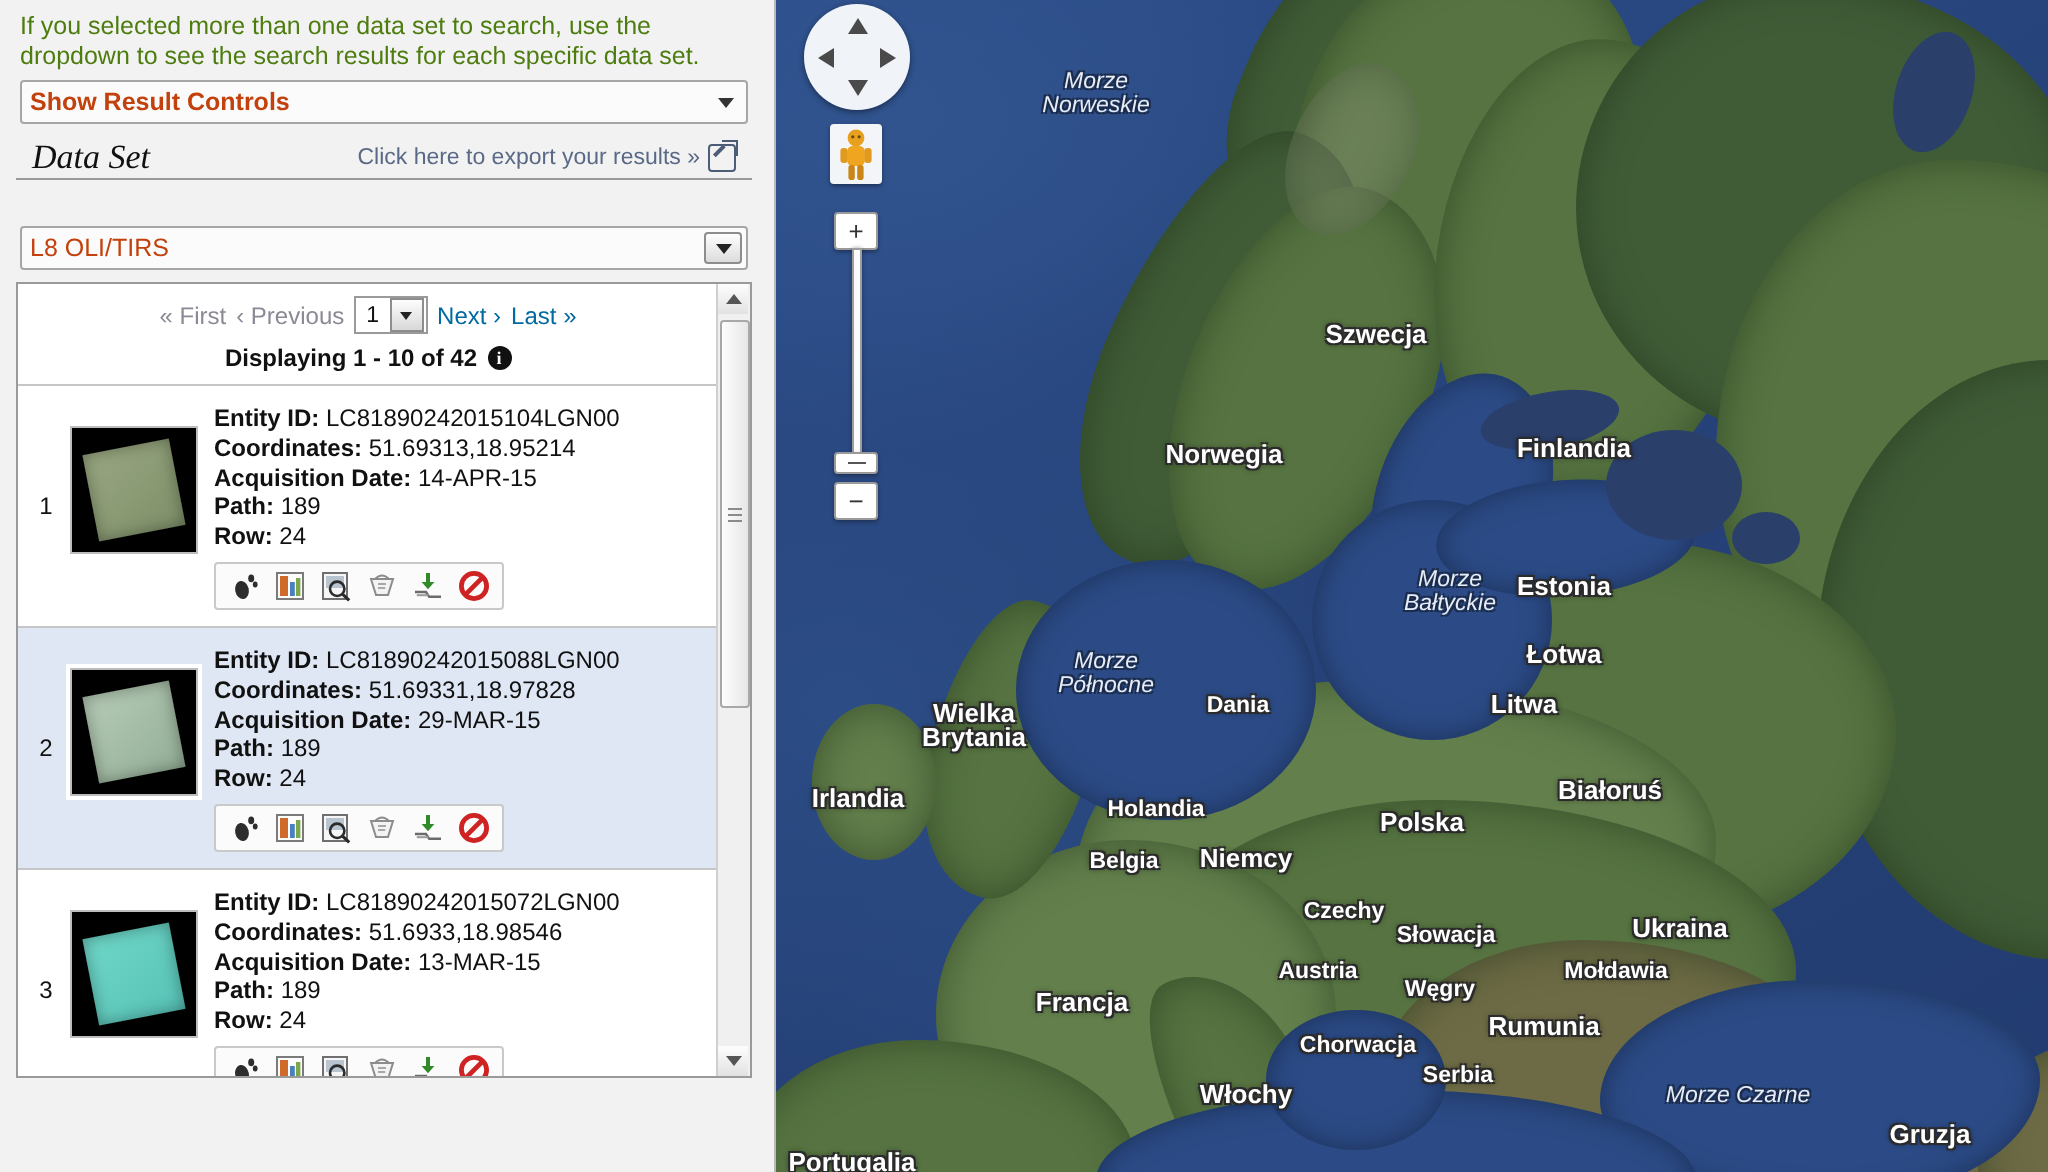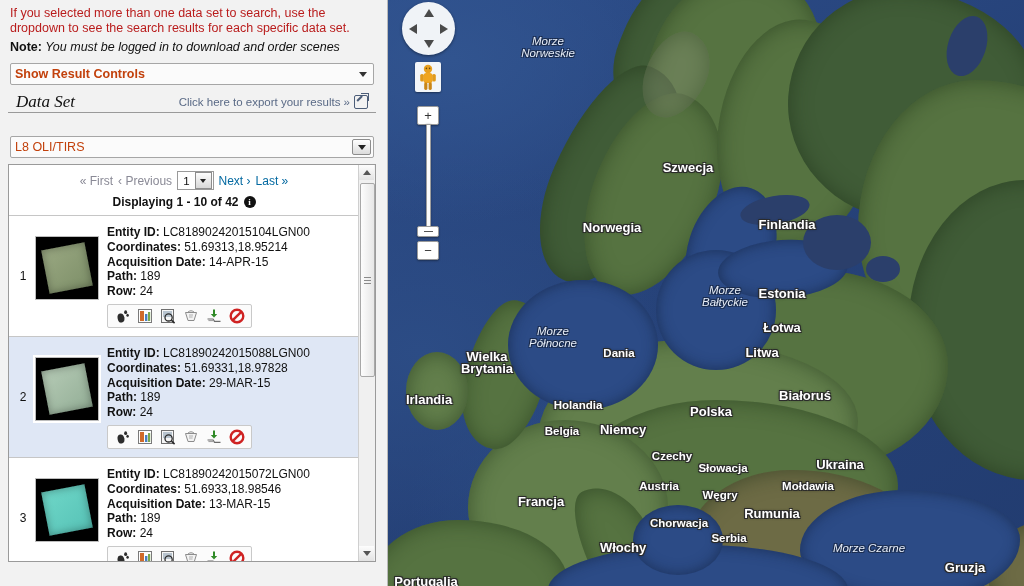--- a/index.html
+++ b/index.html
@@ -19,21 +19,21 @@
     box-sizing:border-box;
     border-right:1px solid #b9b9b9;
     overflow:hidden;
   }
   .lp-inner{
     position:absolute;left:2px;top:0;width:380px;
     box-sizing:border-box;
   }
   .intro{
     padding:6px 8px 2px 8px;
-    font-size:12.5px;line-height:15px;color:#b91c1c;
+    font-size:12.5px;line-height:15px;color:#4d7c0f;
   }
   .note{
     padding:2px 8px 6px 8px;
     font-size:12.5px;line-height:15px;
     font-style:italic;color:#111;
   }
   .note b{font-style:normal;font-weight:bold;}
 
   .sel-wrap{padding:2px 8px 0 8px;}
   select.ff-select,div.ff-select{
@@ -298,23 +298,20 @@
 </head>
 <body>
 
 <div id="app">
 
   <div id="left-panel">
     <div class="lp-inner">
 
       <div class="intro">If you selected more than one data set to search, use the dropdown to see the search results for each specific data set.</div>
 
-      <div class="note">
-        <b>Note:</b><span> You must be logged in to download and order scenes</span>
-      </div>
 
       <div class="sel-wrap">
         <div class="ff-select bold">
           <span>Show Result Controls</span>
           <span class="caret"></span>
         </div>
       </div>
 
       <div class="dataset-row">
         <div class="dataset-title">Data Set</div>

